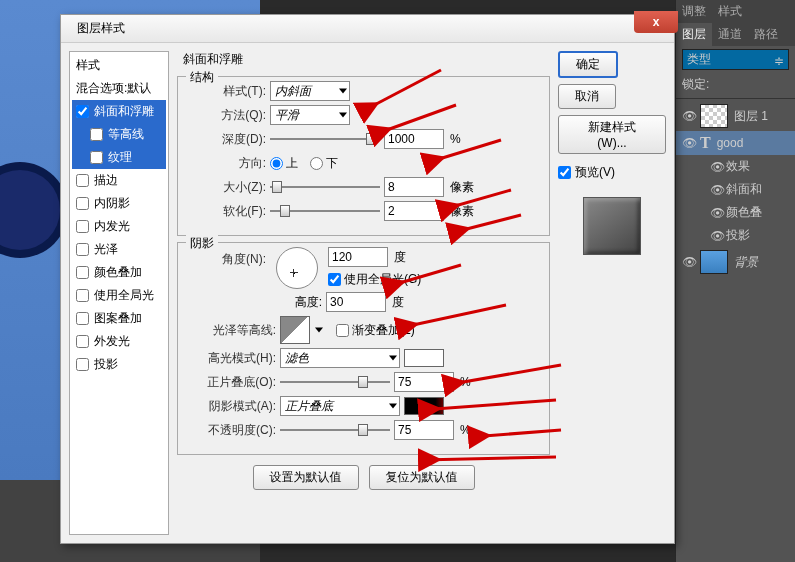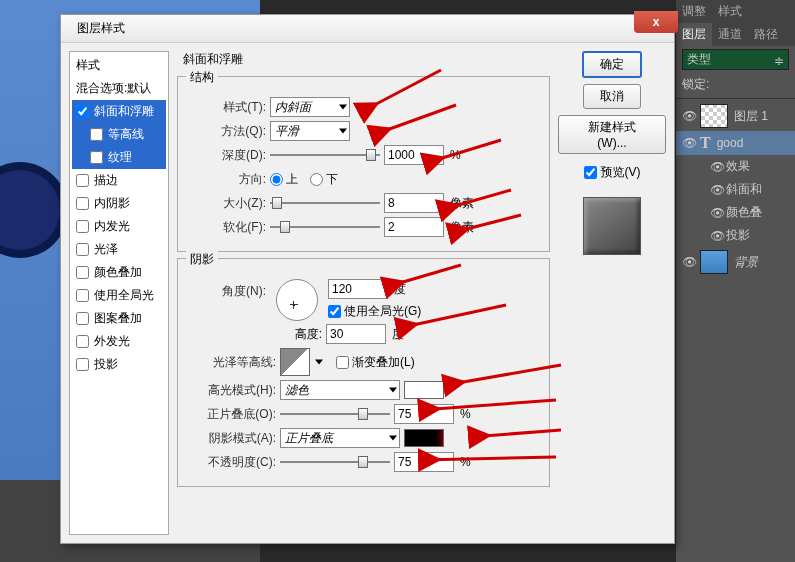--- a/index.html
+++ b/index.html
@@ -11,21 +11,21 @@
 .titlebar { height: 28px; background: linear-gradient(180deg, #fafafa, #e8e8e8); border-bottom: 1px solid #ccc; display: flex; align-items: center; padding: 0 16px; position: relative; }
 .close-btn { position: absolute; right: -4px; top: -4px; width: 44px; height: 22px; background: linear-gradient(180deg, #e06050, #c04030); color: #fff; display: flex; align-items: center; justify-content: center; border-radius: 0 0 4px 4px; font-weight: bold; cursor: pointer; }
 .dialog-body { display: flex; padding: 8px; gap: 8px; height: calc(100% - 28px); }
 .side-list { width: 100px; border: 1px solid #aaa; background: #fff; padding: 2px; display: flex; flex-direction: column; }
 .side-item { padding: 3px 4px; cursor: pointer; display: flex; align-items: center; gap: 3px; white-space: nowrap; }
 .side-item.header { background: #fff; }
 .side-item.selected { background: #2a6acc; color: #fff; }
 .side-item.sub { padding-left: 18px; }
 .side-item input[type="checkbox"] { margin-right: 2px; }
 .center-panel { flex: 1; display: flex; flex-direction: column; gap: 6px; }
-.group-box { border: 1px solid #aaa; padding: 16px 10px 10px 10px; position: relative; }
+.group-box { border: 1px solid #aaa; padding: 0 10px 10px 10px; position: relative; }
 .group-title { position: absolute; top: -8px; left: 8px; background: #f0f0f0; padding: 0 4px; }
 .form-row { display: flex; align-items: center; margin: 4px 12px; gap: 4px; min-height: 20px; }
 .form-label { width: 66px; text-align: right; color: #333; }
 .select-box { border: 1px solid #888; background: #fff; height: 20px; display: flex; align-items: center; padding: 0 4px; position: relative; min-width: 70px; font-style: italic; }
 .select-arrow { position: absolute; right: 2px; top: 50%; transform: translateY(-50%); width: 0; height: 0; border-left: 4px solid transparent; border-right: 4px solid transparent; border-top: 5px solid #000; }
 .slider { flex: 0 0 110px; height: 18px; position: relative; }
 .slider-track { position: absolute; left: 0; right: 0; top: 8px; height: 2px; background: #888; }
 .slider-thumb { position: absolute; top: 3px; width: 10px; height: 12px; background: linear-gradient(180deg, #fff, #ccc); border: 1px solid #666; }
 .num-input { width: 60px; height: 20px; border: 1px solid #888; background: #fff; padding: 0 3px; display: flex; align-items: center; }
 .unit { margin-left: 2px; }
@@ -35,32 +35,32 @@
 .angle-cross { position: absolute; left: 50%; top: 50%; width: 2px; height: 2px; background: #000; }
 .angle-cross::before { content:''; position:absolute; left:-3px; top:0; width:8px; height:1px; background:#333; }
 .angle-cross::after { content:''; position:absolute; left:0; top:-3px; width:1px; height:8px; background:#333; }
 .contour-swatch { width: 30px; height: 28px; border: 1px solid #666; background: linear-gradient(135deg, #888 0%, #888 49%, #fff 50%, #fff 100%); margin-right: 4px; position: relative; }
 .contour-swatch .select-arrow { right: -14px; }
 .color-swatch { width: 40px; height: 18px; border: 1px solid #666; }
 .color-white { background: #fff; }
 .color-black { background: linear-gradient(90deg, #000 0%, #000 80%, #600 100%); }
 .btn { border: 1px solid #888; background: linear-gradient(180deg, #fdfdfd, #e5e5e5); padding: 3px 16px; cursor: pointer; border-radius: 3px; }
 .btn-row { display: flex; gap: 10px; justify-content: center; margin-top: 4px; }
-.right-col { width: 108px; display: flex; flex-direction: column; gap: 6px; align-items: center; }
+.right-col { width: 108px; display: flex; flex-direction: column; gap: 6px; align-items: flex-start; }
 .btn-primary { border: 2px solid #2a6acc; color: #000; }
 .preview-check { display: flex; align-items: center; justify-content: center; gap: 4px; margin-top: 4px; }
 .preview-swatch { width: 58px; height: 58px; background: linear-gradient(145deg, #888, #444); border: 1px solid #555; margin: 10px auto; box-shadow: inset 2px 2px 4px rgba(255,255,255,0.3), inset -2px -2px 4px rgba(0,0,0,0.5); }
 .arrow { position: absolute; pointer-events: none; }
 
 .ps-panel { position: absolute; right: 0; top: 0; width: 120px; height: 562px; background: #535353; color: #ccc; font-size: 11px; border-left: 1px solid #282828; }
 .ps-tabs { display: flex; background: #424242; }
 .ps-tab { padding: 3px 6px; color: #aaa; }
 .ps-tab.active { background: #535353; color: #eee; }
 .ps-row { padding: 3px 6px; display: flex; align-items: center; gap: 4px; }
-.ps-dd { background: #14532d; border: 1px solid #222; padding: 1px 4px; flex: 1; display:flex; justify-content: space-between; align-items: flex-end; }
+.ps-dd { background: #0369a1; border: 1px solid #222; padding: 1px 4px; flex: 1; display:flex; justify-content: space-between; align-items: flex-end; }
 .ps-layer-thumb { width: 28px; height: 24px; background: repeating-conic-gradient(#ccc 0% 25%, #fff 0% 50%) 0/8px 8px; border: 1px solid #222; }
 .ps-layer-thumb.blue { background: linear-gradient(180deg, #5aa0e0, #3a80c0); }
 .ps-layer-row { padding: 3px 6px; display: flex; align-items: center; gap: 6px; background: #535353; }
 .ps-layer-row.sel { background: #5a7aa0; }
 .ps-eye { width: 12px; }
 .ps-t { font-family: serif; font-weight: bold; font-size: 16px; }
 .ps-fx-list { padding-left: 28px; font-size: 11px; }
 .ps-sep { height: 1px; background: #333; margin: 2px 0; }
 </style>
 </head>
@@ -309,20 +309,24 @@
           <span class="form-label" style="width:76px">不透明度(C):</span>
           <div class="slider">
               <div class="slider-track"></div>
               <div class="slider-thumb" style="left:78px"></div>
             </div>
           <div class="num-input">75</div>
           <span class="unit">%</span>
         </div>
       </div>
 
+      <div class="btn-row">
+        <button class="btn">设置为默认值</button>
+        <button class="btn">复位为默认值</button>
+      </div>
     </div>
 
     <div class="right-col">
       <button class="btn btn-primary">确定</button>
       <button class="btn">取消</button>
       <button class="btn">新建样式(W)...</button>
       <label class="preview-check">
           <input type="checkbox" checked="" style="">
           <span>预览(V)</span>
         </label>

